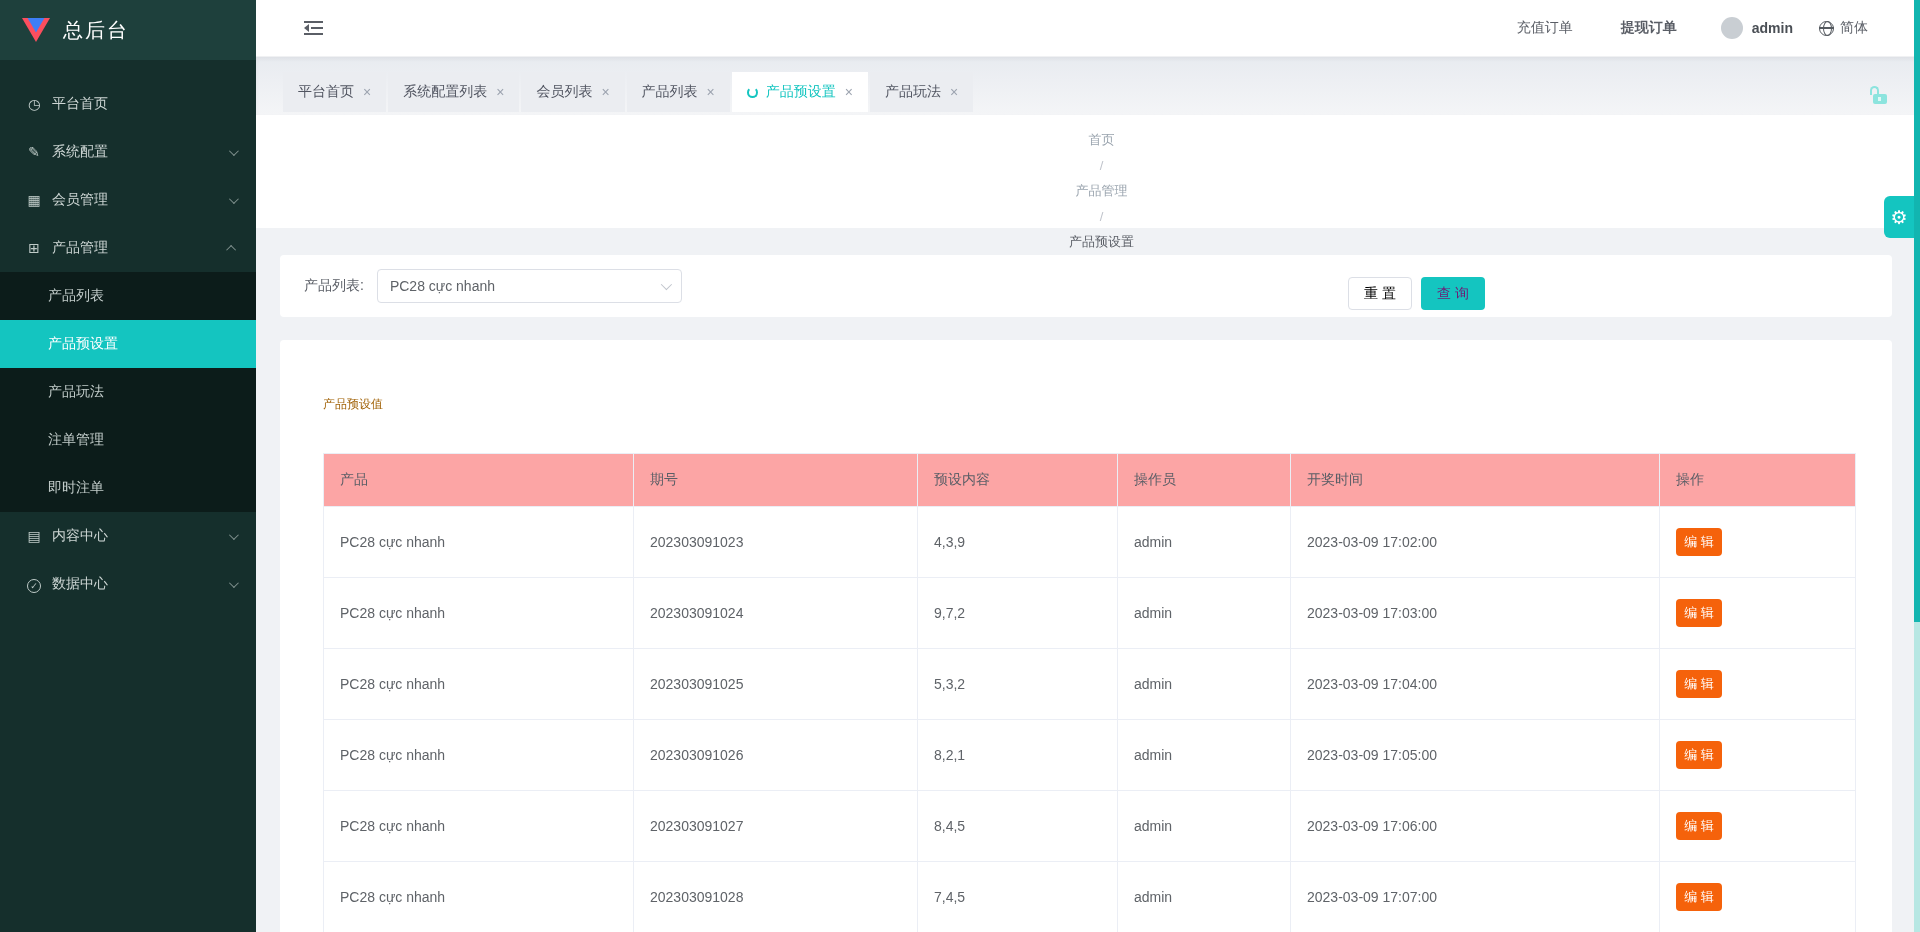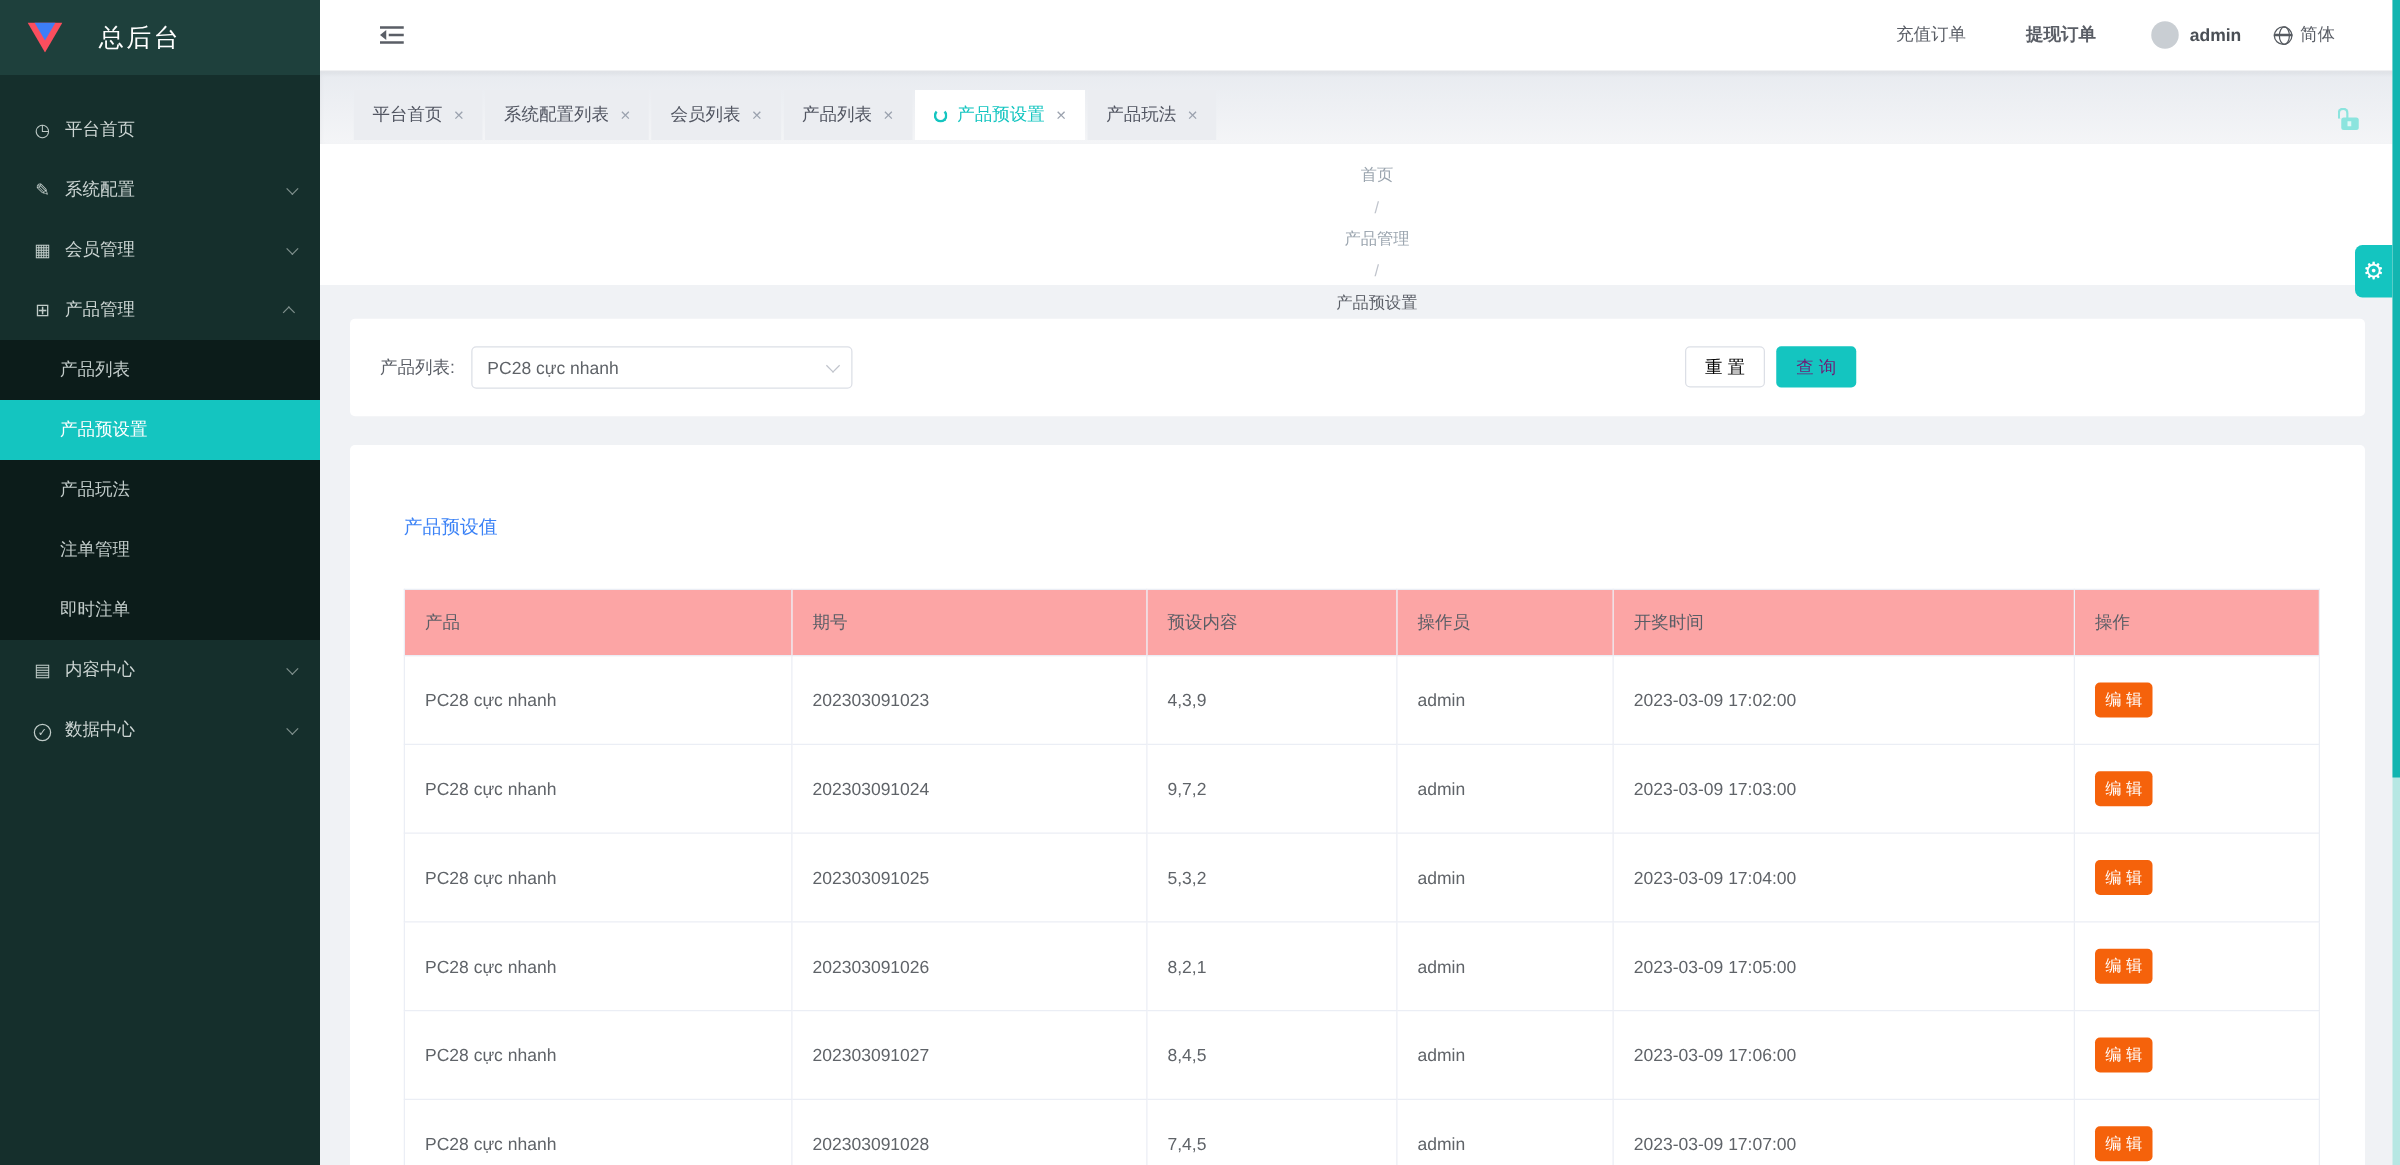--- a/index.html
+++ b/index.html
@@ -1,21 +1,21 @@
 <!DOCTYPE html>
 <html><head>
 <meta charset="utf-8">
 <style>
   * { box-sizing: border-box; margin: 0; padding: 0; }
   html,body { width:1920px; height:932px; overflow:hidden; }
   body { font-family:"Liberation Sans","DejaVu Sans",sans-serif; background:#f0f2f5; position:relative; font-size:14px; }
 
   
   .sidebar { position:absolute; left:0; top:0; width:256px; height:932px; background:#152f2c; z-index:5; }
-  .logo { height:60px; background:#1e403c; display:flex; align-items:center; padding-left:22px; gap:29px; }
+  .logo { height:60px; background:#1e403c; display:flex; align-items:center; padding-left:22px; gap:13px; }
   .logo-title { color:#ffffff; font-size:20px; letter-spacing:2px; }
   .menu { padding-top:20px; }
   .menu-item { height:48px; display:flex; align-items:center; padding:0 20px 0 26px; color:#cdd6d4; cursor:pointer; }
   .mi-icon { width:16px; margin-right:10px; font-size:14px; color:#bfcbc8; text-align:center; flex:none; }
   .chev { margin-left:auto; width:7px; height:7px; border-right:1.5px solid #7f908d; border-bottom:1.5px solid #7f908d; transform:rotate(45deg) translateY(-2px); }
   .chev.up { transform:rotate(225deg) translateY(-2px); }
   .submenu { background:#0c1c1a; }
   .submenu-item { height:48px; display:flex; align-items:center; padding-left:48px; color:#c3cdcb; cursor:pointer; }
   .submenu-item.active { background:#14c5c0; color:#ffffff; }
   .circle-check { width:14px; height:14px; border:1.3px solid #bfcbc8; border-radius:50%; font-size:9px; line-height:12px; display:inline-block; text-align:center; }
@@ -54,31 +54,31 @@
   
   .white-head { background:#ffffff; height:113px; padding:16px 0 0 27px; }
   .breadcrumb { font-size:13px; color:#9aa4ae; display:flex; gap:9px; align-items:center;flex-direction:column; }
   .crumb { cursor:pointer; }
   .crumb-sep { color:#c0c4cc; }
   .crumb.current { color:#5a5e66; cursor:default; }
   .page-title { margin-top:17px; font-size:20px; color:#2f3338; font-weight:500; }
 
   
   .content { padding:27px 28px 0 24px; }
-  .filter-card { background:#ffffff; border-radius:4px; height:78px; display:flex; align-items:center; padding:0 24px; position:relative; }
+  .filter-card { background:#ffffff; border-radius:4px; height:62px; display:flex; align-items:center; padding:0 24px; position:relative; }
   .filter-label { color:#5a5e66; }
   .select { width:305px; height:34px; border:1px solid #dcdfe6; border-radius:4px; margin-left:13px; display:flex; align-items:center; padding:0 12px; color:#5f6368; cursor:pointer; background:#fff; }
   .select-chev { margin-left:auto; width:8px; height:8px; border-right:1.4px solid #c0c4cc; border-bottom:1.4px solid #c0c4cc; transform:rotate(45deg) translateY(-2px); }
   .filter-buttons { position:absolute; left:1068px; top:22px; display:flex; gap:9px; }
   .btn { height:33px; width:64px; border-radius:4px; font-size:14px; font-family:inherit; cursor:pointer; }
   .btn-reset { background:#ffffff; border:1px solid #dcdfe6; color:#000000; }
   .btn-query { background:#14c5c0; border:none; color:#701a75; }
 
   .table-card { background:#ffffff; border-radius:4px; margin-top:23px; height:600px; padding:56px 40px 0 43px; }
-  .panel-title { font-size:15px; color:#3b82f6; }
+  .panel-title { font-size:12px; color:#a16207; }
   table.grid { border-collapse:collapse; margin-top:40px; width:1532px; table-layout:fixed; font-size:14px; }
   .grid th { background:#fca5a5; height:53px; text-align:left; padding:0 16px; color:#5a5e66; font-weight:500; border:1px solid #ebeef5; }
   .grid td { height:71px; padding:0 16px; color:#5f6368; border:1px solid #ebeef5; background:#ffffff; }
   .edit-btn { background:#f5620b; color:#ffffff; border:none; border-radius:4px; width:46px; height:28px; font-size:13px; cursor:pointer; font-family:inherit; }
 
   
   .gear-fab { position:absolute; right:6px; top:196px; width:30px; height:42px; background:#14c5c0; border-radius:6px 0 0 6px; color:#ffffff; display:flex; align-items:center; justify-content:center; font-size:19px; cursor:pointer; z-index:9; }
   .scroll-track { position:absolute; right:0; top:0; width:6px; height:932px; background:#b7e7e3; z-index:10; }
   .scroll-thumb { position:absolute; right:0; top:0; width:6px; height:622px; background:#12b5b0; cursor:pointer; }
 </style>

